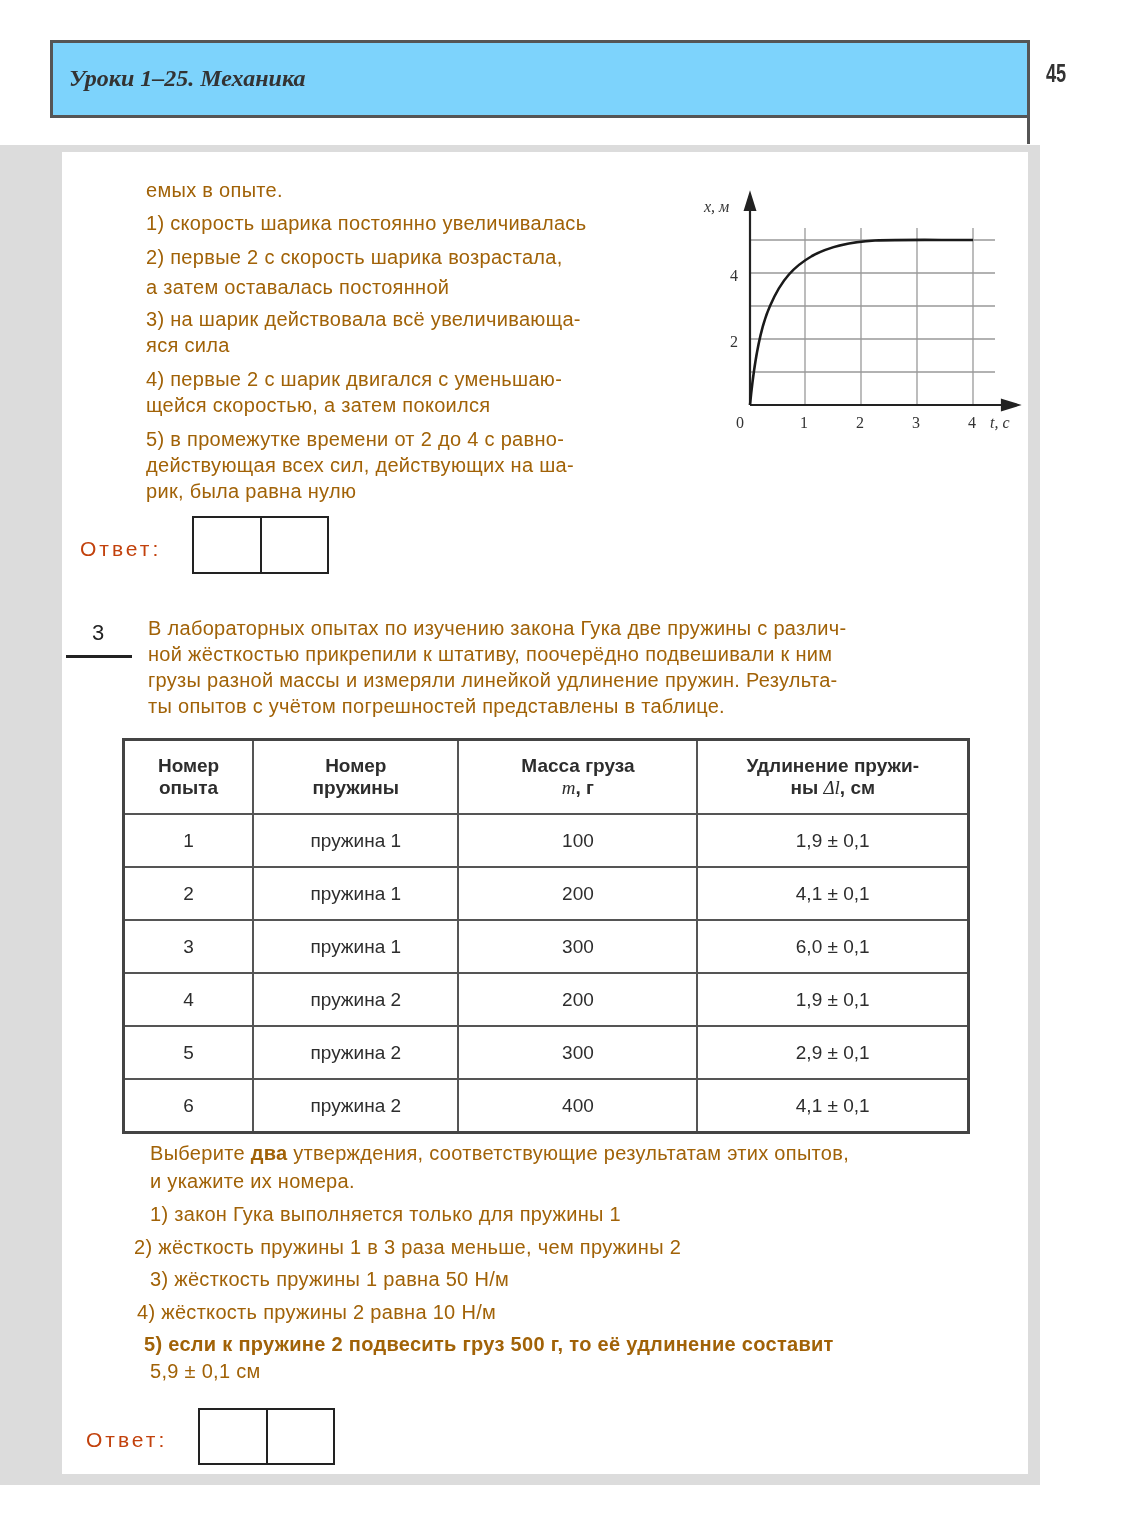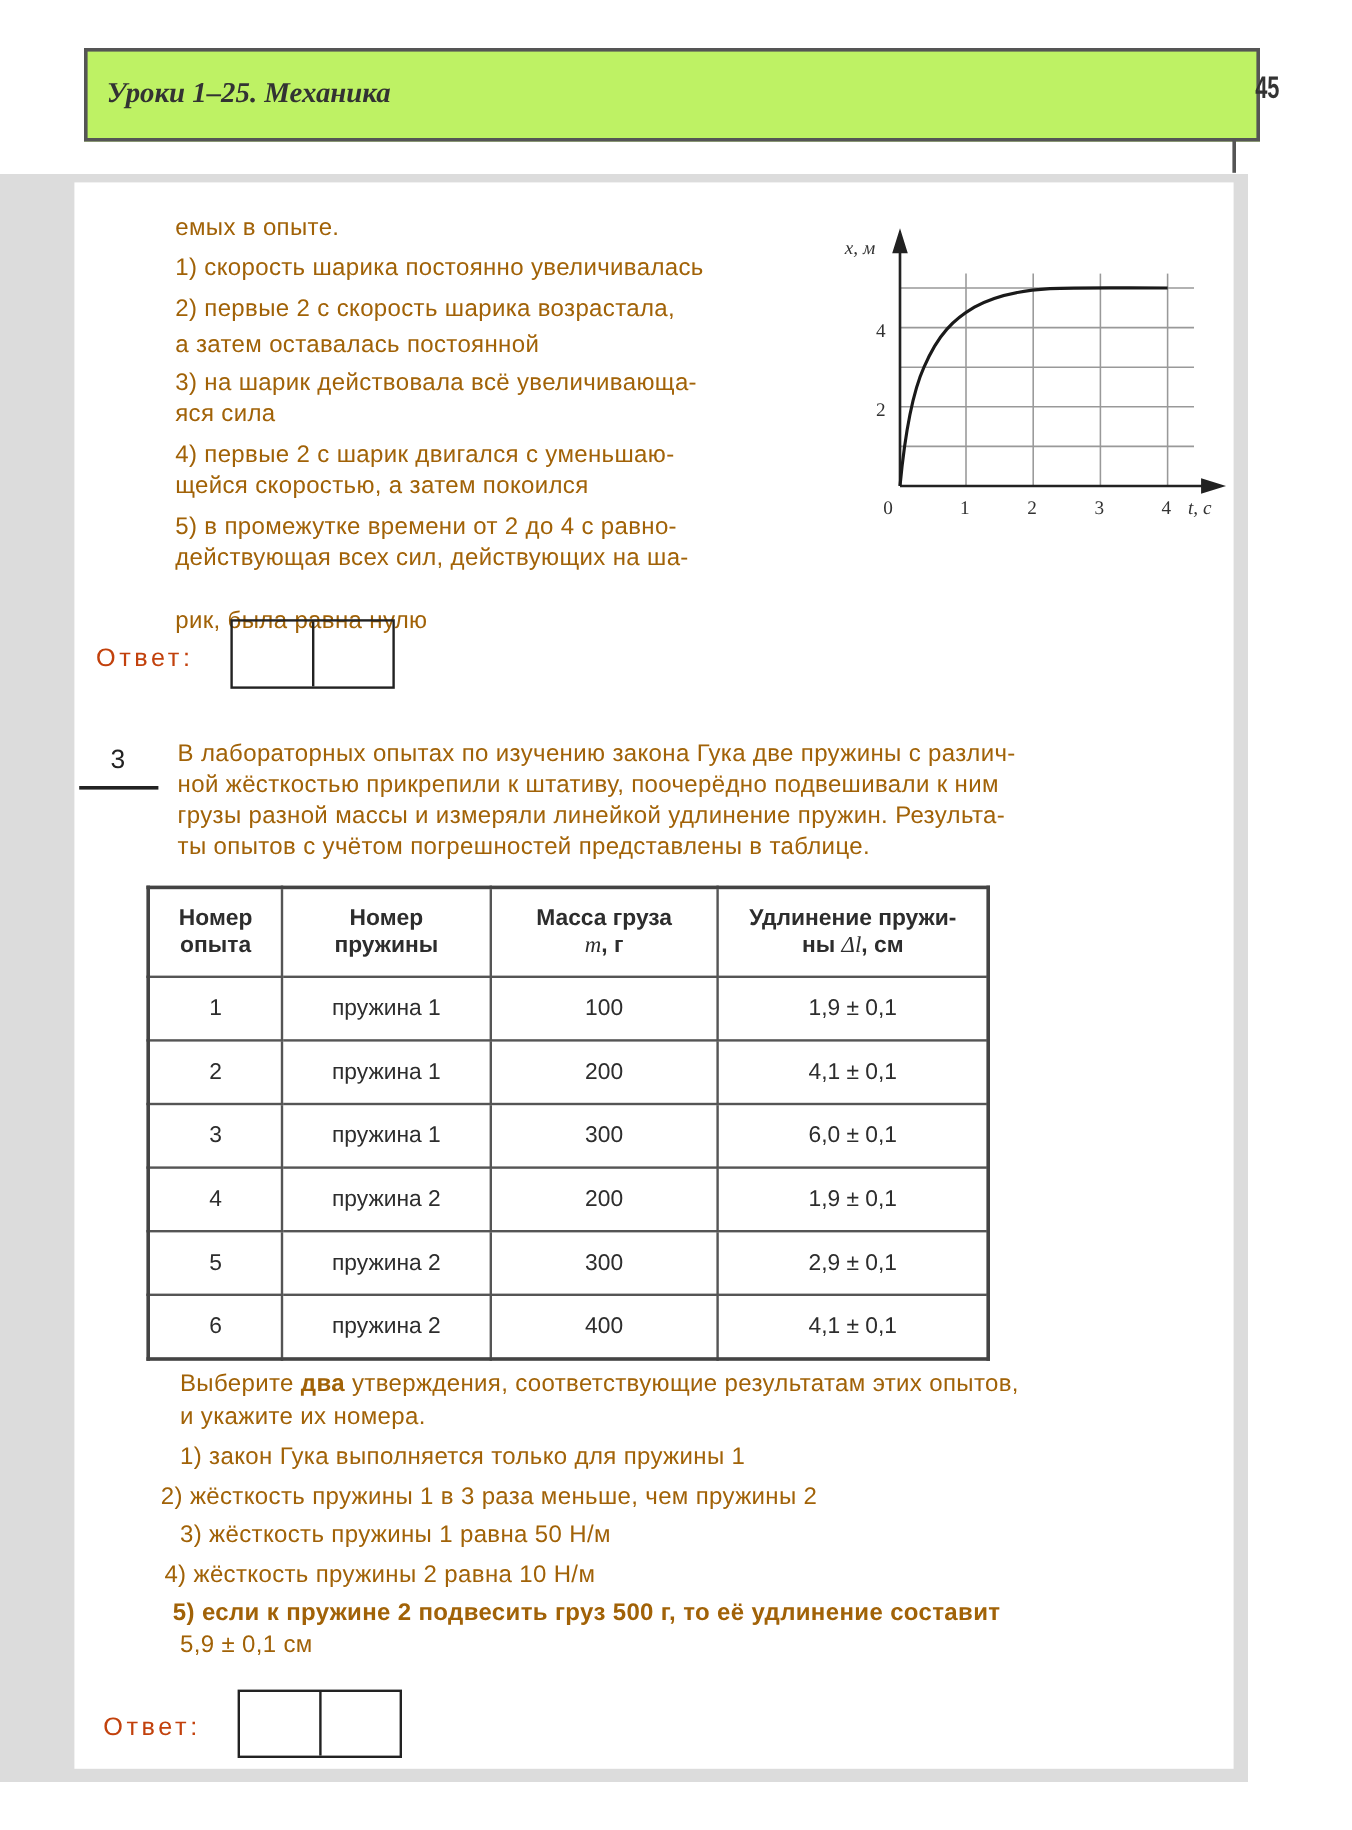--- a/index.html
+++ b/index.html
@@ -1,34 +1,34 @@
 <!DOCTYPE html>
 <html><head>
 <meta charset="utf-8">
 <style>
   html, body { margin:0; padding:0; }
   body { width:1127px; height:1525px; background:#ffffff; position:relative; overflow:hidden;
          font-family:"Liberation Sans", sans-serif; color:#2a2a2a; }
   .header-box { position:absolute; left:50px; top:40px; width:980px; height:78px;
-                border:3px solid #555; border-left-width:3px; box-sizing:border-box; background:#bef264;margin-left:20px; }
+                border:3px solid #555; border-left-width:3px; box-sizing:border-box; background:#7dd3fc; }
   .header-title { position:absolute; left:16px; top:22px; font-family:"Liberation Serif", serif;
                   font-style:italic; font-weight:bold; font-size:24px; color:#333; }
   .page-num { position:absolute; left:1046px; top:58px; font-family:"Liberation Sans", sans-serif;
               font-weight:bold; font-size:26px; color:#333; transform:scaleX(0.7); transform-origin:left; }
   .header-tick { position:absolute; left:1027px; top:116px; width:3px; height:28px; background:#555; }
   .gray-band { position:absolute; left:0; top:145px; width:1040px; height:1340px; background:#dcdcdc; }
   .page-panel { position:absolute; left:62px; top:152px; width:966px; height:1322px; background:#fff; }
   .txt { position:absolute; font-size:20px; line-height:26px; letter-spacing:0.3px; color:#a16207; }
   .answer-label { position:absolute; font-size:21px; letter-spacing:3px; color:#c2410c; }
   .answer-box { position:absolute; display:flex; border:2px solid #222; box-sizing:border-box; }
   .answer-cell { flex:1; border-right:2px solid #222; }
   .answer-cell:last-child { border-right:none; }
   .task-num { position:absolute; left:92px; top:620px; font-size:22px; color:#222; }
   .task-rule { position:absolute; left:66px; top:655px; width:66px; height:3px; background:#222; }
-  table.data { position:absolute; left:122px; top:738px; width:703px; border-collapse:collapse;
+  table.data { position:absolute; left:122px; top:738px; width:848px; border-collapse:collapse;
                border:3px solid #444; }
   table.data th, table.data td { border:2px solid #555; text-align:center; font-size:19px; color:#2d2d2d; }
   table.data th { font-weight:bold; height:70px; line-height:22px; }
   table.data td { height:49px; }
   .ital { font-family:"Liberation Serif", serif; font-style:italic; font-weight:normal; }
   .chart { position:absolute; left:690px; top:188px; }
 </style>
 </head>
 <body>
 
@@ -49,21 +49,21 @@
 <div class="txt" style="left:146px; top:274px;">а затем оставалась постоянной</div>
 
 <div class="txt" style="left:146px; top:306px;">3) на шарик действовала всё увеличивающа-</div>
 <div class="txt" style="left:146px; top:332px;">яся сила</div>
 
 <div class="txt" style="left:146px; top:366px;">4) первые 2 с шарик двигался с уменьшаю-</div>
 <div class="txt" style="left:146px; top:392px;">щейся скоростью, а затем покоился</div>
 
 <div class="txt" style="left:146px; top:426px;">5) в промежутке времени от 2 до 4 с равно-</div>
 <div class="txt" style="left:146px; top:452px;">действующая всех сил, действующих на ша-</div>
-<div class="txt" style="left:146px; top:504px;text-align:center;">рик, была равна нулю</div>
+<div class="txt" style="left:146px; top:478px;text-align:center;">рик, была равна нулю</div>
 
 <div class="answer-label" style="left:80px; top:537px;">Ответ:</div>
 <div class="answer-box" style="left:192px; top:516px; width:137px; height:58px;">
   <div class="answer-cell"></div>
   <div class="answer-cell"></div>
 </div>
 
 <svg class="chart" width="340" height="250" viewBox="0 0 340 250">
   <g stroke="#999" stroke-width="1.3">
     <line x1="60" y1="52" x2="305" y2="52"></line>

